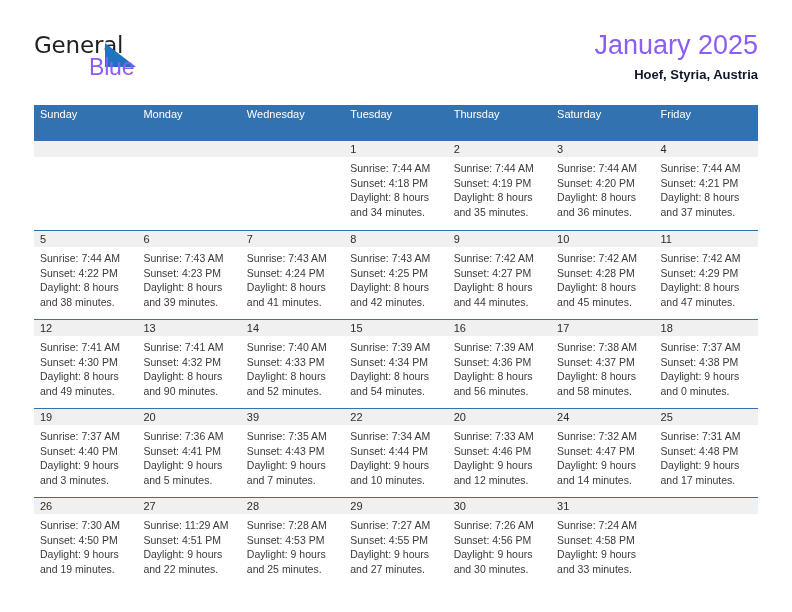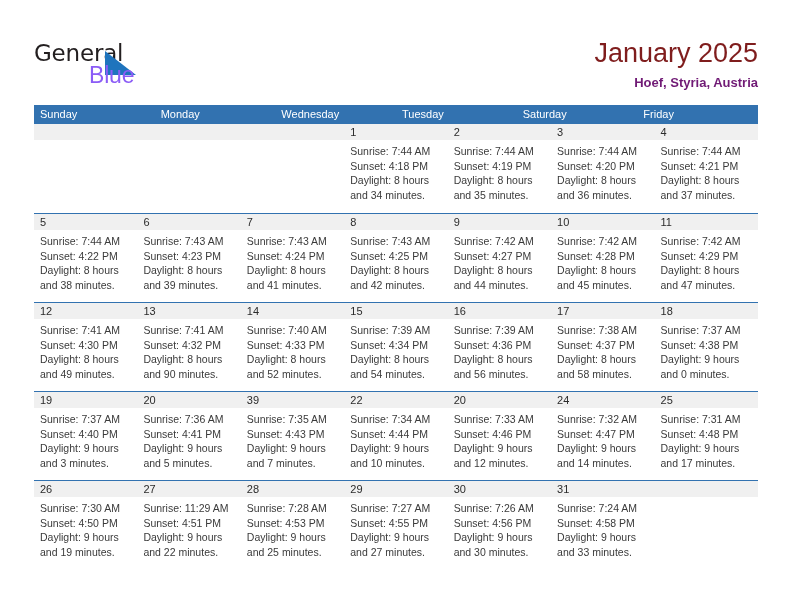--- a/index.html
+++ b/index.html
@@ -20,21 +20,20 @@
     box-sizing: border-box;
   }
 
   
   .top-bar {
     position: absolute;
     left: 34px;
     top: 28px;
     right: 34px;
     height: 70px;
-    margin-top: 8px;
   }
   .logo {
     position: absolute;
     left: 0;
     top: 4px;
     width: 180px;
     height: 62px;
   }
   .logo-general {
     position: absolute;
@@ -65,45 +64,45 @@
   }
 
   .title-block {
     position: absolute;
     right: 0;
     top: 0;
     text-align: right;
   }
   .cal-title {
     font-size: 27px;
-    color: #7f1d1d;
+    color: #8b5cf6;
     font-weight: 400;
     line-height: 34px;
     white-space: nowrap;
   }
   .cal-subtitle {
     font-size: 13px;
-    color: #701a75;
+    color: #0f172a;
     font-weight: bold;
     line-height: 20px;
     margin-top: 3px;
     white-space: nowrap;
   }
 
   
   .calendar {
     position: absolute;
     left: 34px;
     top: 105px;
     width: 724px;
   }
   .dow-row {
     display: flex;
     background: #3272b0;
-    height: 19px;
+    height: 36px;
   }
   .dow-cell {
     flex: 1 1 0;
     color: #ffffff;
     font-size: 11px;
     line-height: 19px;
     padding-left: 6px;
     box-sizing: border-box;
     white-space: nowrap;
     overflow: hidden;
@@ -170,20 +169,21 @@
 
   </div>
 
   <div class="calendar">
 
     <div class="dow-row">
       <div class="dow-cell">Sunday</div>
       <div class="dow-cell">Monday</div>
       <div class="dow-cell">Wednesday</div>
       <div class="dow-cell">Tuesday</div>
+      <div class="dow-cell">Thursday</div>
       <div class="dow-cell">Saturday</div>
       <div class="dow-cell">Friday</div>
     </div>
 
     <div id="weeks-container">
         <div class="week-row first">
           <div class="day-cell empty">
             <div class="daynum-band"></div>
           </div>
           <div class="day-cell empty">

